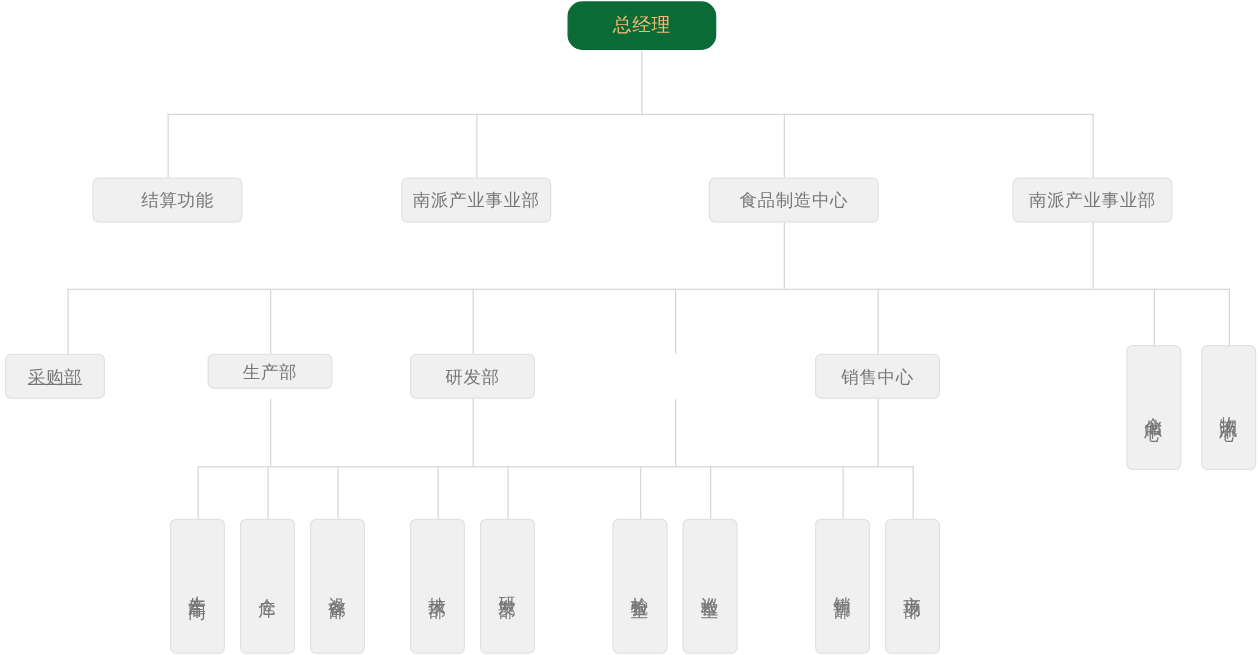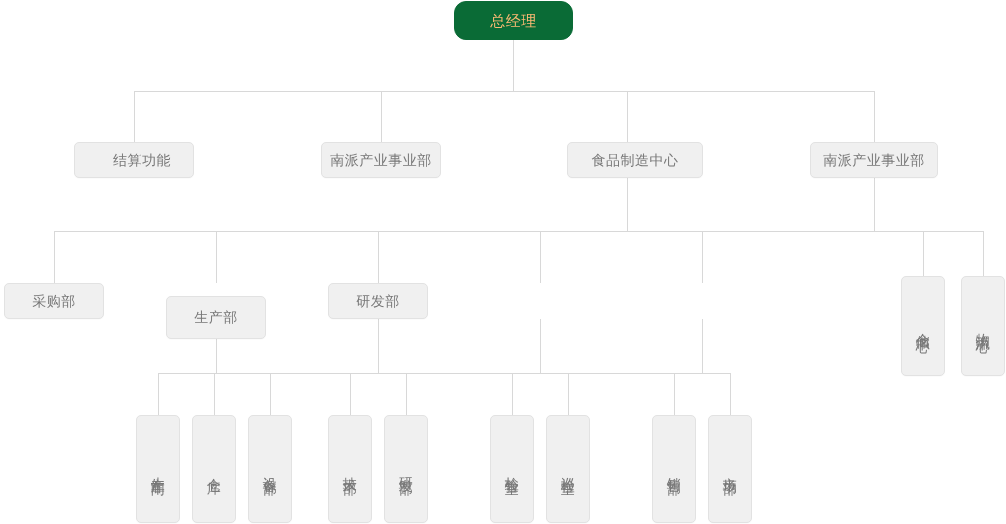--- a/index.html
+++ b/index.html
@@ -95,23 +95,24 @@
   <div class="ln v" style="left:674px;top:373px;height:42px;"></div>
   <div class="ln v" style="left:730px;top:373px;height:42px;"></div>
 
   <div class="node root" style="left:454px;top:1px;width:119px;height:39px;">总经理</div>
 
   <div class="node" style="left:74px;top:142px;width:120px;height:36px;padding-left:16px;">结算功能</div>
   <div class="node" style="left:321px;top:142px;width:120px;height:36px;">南派产业事业部</div>
   <div class="node" style="left:567px;top:142px;width:136px;height:36px;">食品制造中心</div>
   <div class="node" style="left:810px;top:142px;width:128px;height:36px;">南派产业事业部</div>
 
-  <div class="node" style="left:4px;top:283px;width:100px;height:36px;">采购部</div>
-  <div class="node" style="left:166px;top:296px;width:100px;height:43px;">生产部</div>
+  <div class="node" style="left:4px;top:283px;width:80px;height:36px;text-decoration:underline;">采购部</div>
+  <div class="node" style="left:166px;top:283px;width:100px;height:28px;">生产部</div>
   <div class="node" style="left:328px;top:283px;width:100px;height:36px;">研发部</div>
+  <div class="node" style="left:652px;top:283px;width:100px;height:36px;">销售中心</div>
   <div class="node vert" style="left:901px;top:276px;width:44px;height:100px;">仓储中心</div>
   <div class="node vert" style="left:961px;top:276px;width:44px;height:100px;">物流中心</div>
 
   <div class="node vert" style="left:136px;top:415px;width:44px;height:108px;">生产车间</div>
   <div class="node vert" style="left:192px;top:415px;width:44px;height:108px;">仓库</div>
   <div class="node vert" style="left:248px;top:415px;width:44px;height:108px;">设备部</div>
   <div class="node vert" style="left:328px;top:415px;width:44px;height:108px;">技术部</div>
   <div class="node vert" style="left:384px;top:415px;width:44px;height:108px;">研发部</div>
   <div class="node vert" style="left:490px;top:415px;width:44px;height:108px;">检验室</div>
   <div class="node vert" style="left:546px;top:415px;width:44px;height:108px;">巡检室</div>

